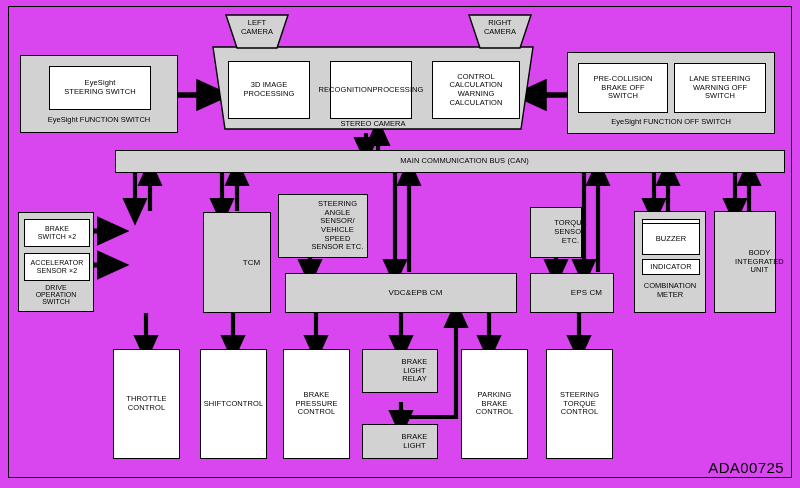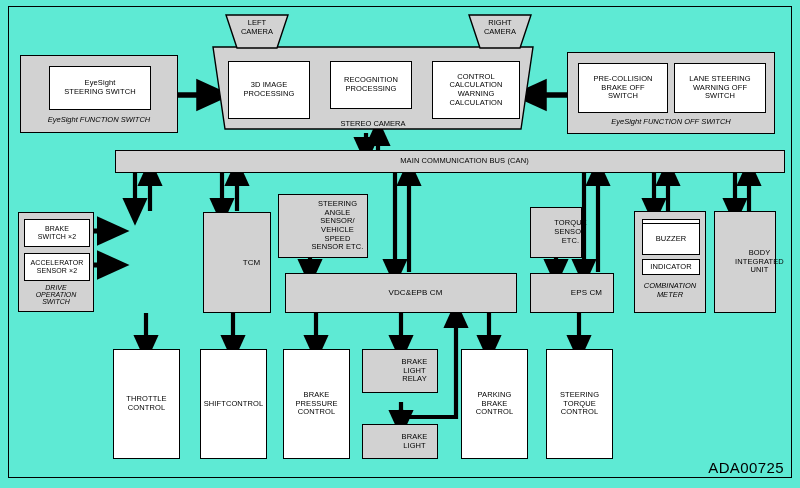--- a/index.html
+++ b/index.html
@@ -1,32 +1,32 @@
 <!DOCTYPE html>
 <html><head>
 <meta charset="utf-8">
 <style>
   html,body{margin:0;padding:0;background:#ffffff;}
   body{font-family:"Liberation Sans",sans-serif;}
-  #root{position:relative;width:800px;height:488px;overflow:hidden;background:#5eead4;}
+  #root{position:relative;width:800px;height:488px;overflow:hidden;background:#d946ef;}
   #frame{position:absolute;left:8px;top:6px;width:784px;height:472px;border:1.5px solid #000;box-sizing:border-box;}
 
   .box{position:absolute;box-sizing:border-box;border:1.4px solid #000;
        display:flex;align-items:center;justify-content:center;text-align:center;
        line-height:1.16;letter-spacing:.1px;}
   .gray{background:#d2d2d2;padding-left:29px;}
   .white{background:#ffffff;}
   .lbl{position:absolute;text-align:center;line-height:1.16;}
   .t8{font-size:8px;}
   .t75{font-size:7.5px;}
   .t7{font-size:7px;}
 
   
   .grp{position:absolute;box-sizing:border-box;border:1.4px solid #000;background:#d2d2d2;}
-  .grp>.cap{position:absolute;left:0;right:0;text-align:center;font-style:italic;}
+  .grp>.cap{position:absolute;left:0;right:0;text-align:center;}
 
   svg.wires{position:absolute;left:0;top:0;width:800px;height:488px;overflow:visible;pointer-events:none;}
   .code{position:absolute;right:16px;bottom:12px;font-size:15px;letter-spacing:.4px;}
 </style>
 </head>
 <body>
 
 <div id="root">
   <div id="frame"></div>
 
@@ -112,21 +112,21 @@
   </div>
   <div class="lbl t75" style="left:469px;top:19px;width:62px;z-index:2">
     <div>RIGHT</div>
     <div>CAMERA</div>
   </div>
 
   <div class="box white t75" style="left:228px;top:61px;width:82px;height:58px;z-index:3;flex-direction:column">
     <div>3D IMAGE</div>
     <div>PROCESSING</div>
   </div>
-  <div class="box white t75" style="left:330px;top:61px;width:82px;height:48px;z-index:3;flex-direction:column">
+  <div class="box white t75" style="left:330px;top:61px;width:82px;height:58px;z-index:3;flex-direction:row">
     <div>RECOGNITION</div>
     <div>PROCESSING</div>
   </div>
   <div class="box white t75" style="left:432px;top:61px;width:88px;height:58px;z-index:3;flex-direction:column">
     <div>CONTROL</div>
     <div>CALCULATION</div>
     <div>WARNING</div>
     <div>CALCULATION</div>
   </div>
   <div class="lbl t75" style="left:300px;top:120px;width:146px;z-index:3">STEREO CAMERA</div>

